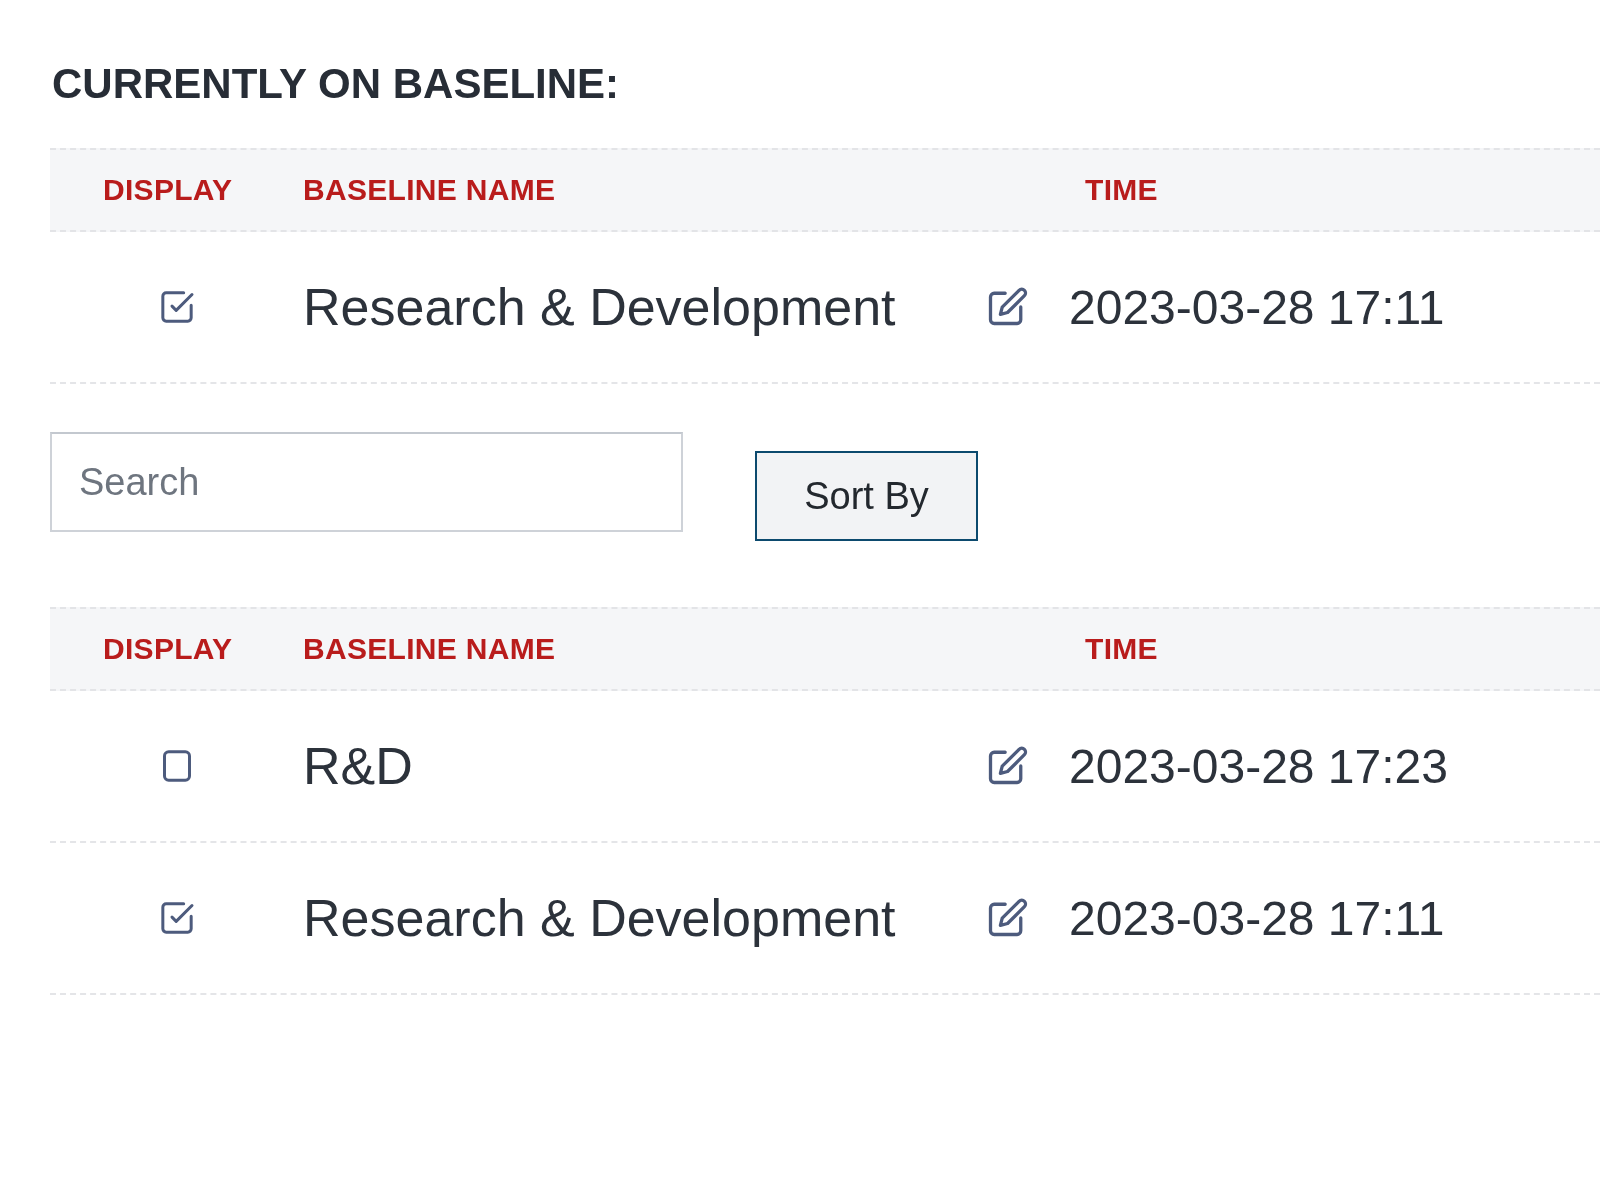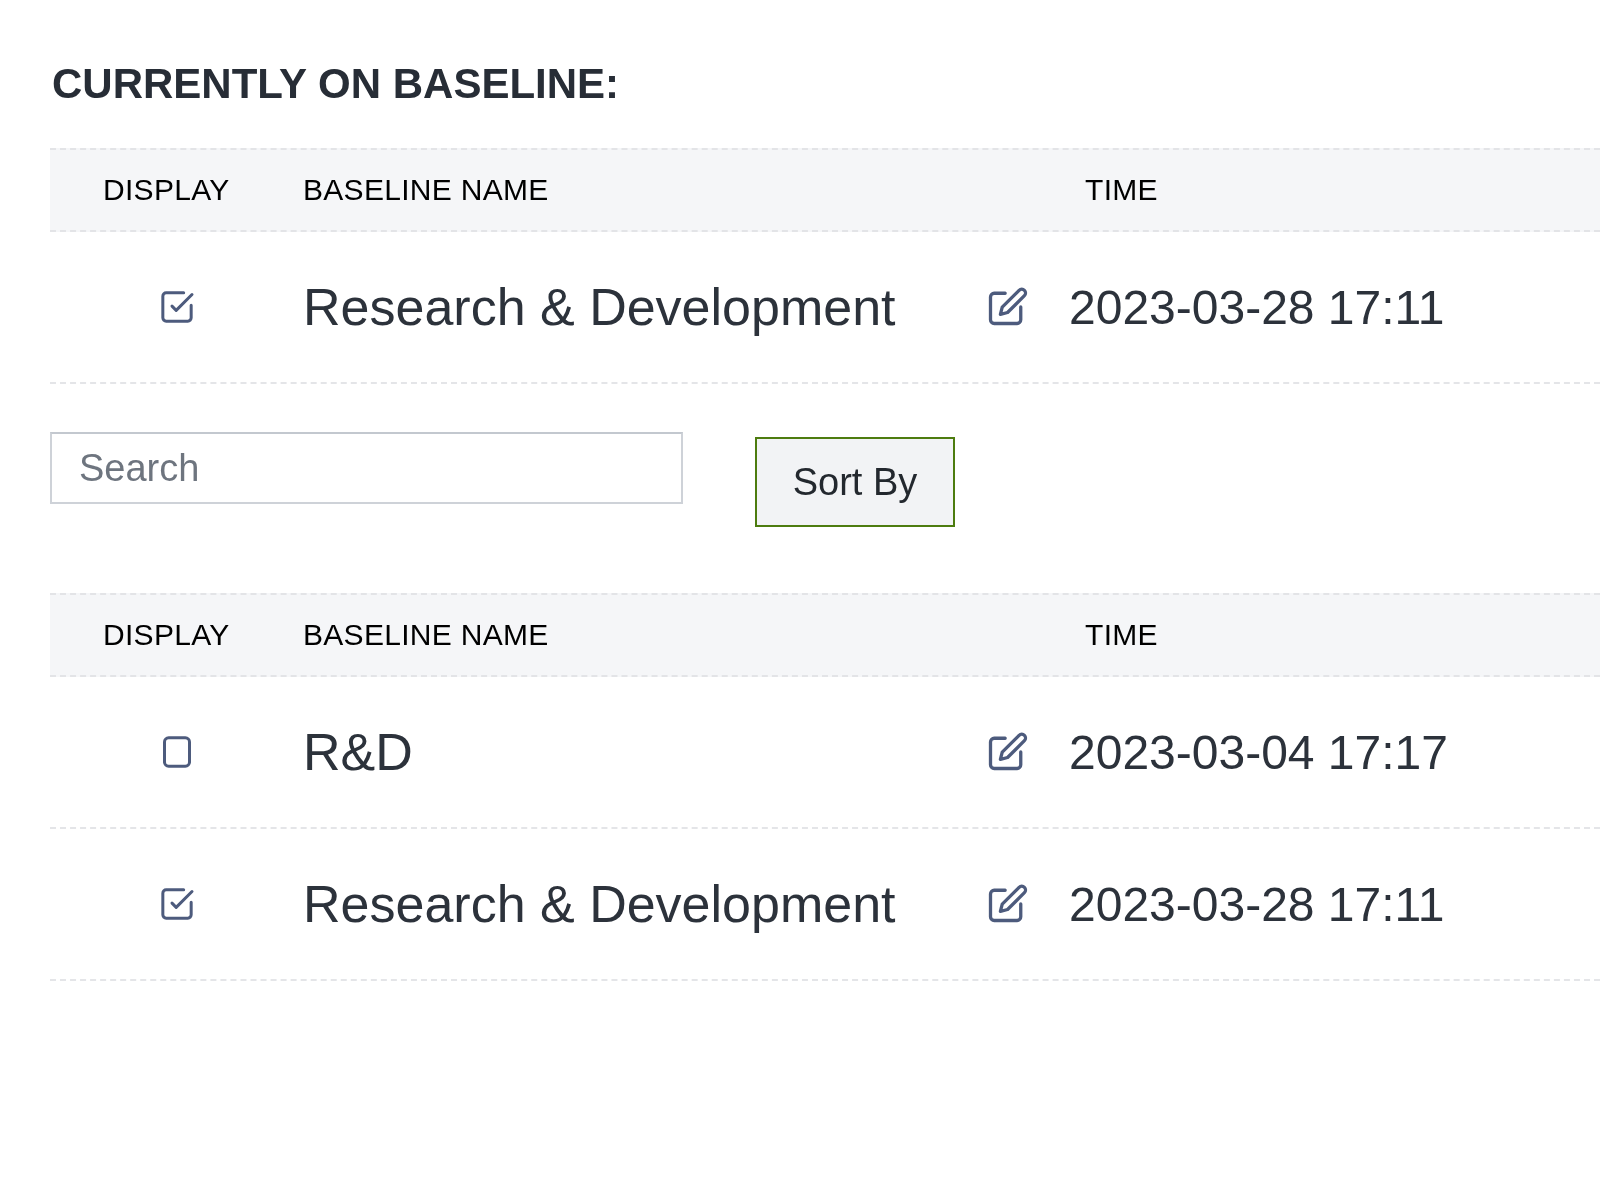--- a/index.html
+++ b/index.html
@@ -30,22 +30,22 @@
     display: grid;
     grid-template-columns: 253px 682px 84px 1fr;
     align-items: center;
     height: 84px;
     background: #f5f6f8;
     border-top: 2px dashed #e3e4e7;
     border-bottom: 2px dashed #e3e4e7;
   }
   .th {
     font-size: 30px;
-    font-weight: 400;
-    color: #000000;
+    font-weight: 700;
+    color: #b91c1c;
     letter-spacing: 0.3px;
   }
   .th-display { padding-left: 53px; }
   .th-time { grid-column: 4; padding-left: 16px; }
 
   .row {
     display: grid;
     grid-template-columns: 253px 682px 84px 1fr;
     align-items: center;
     height: 152px;
@@ -84,38 +84,38 @@
   }
 
   .controls {
     margin: 48px 0 0 50px;
     display: flex;
     align-items: flex-start;
     gap: 72px;
   }
   .search-input {
     width: 633px;
-    height: 72px;
+    height: 100px;
     border: 2px solid #ced2d8;
     border-top-color: #c3c8cf;
     background: #ffffff;
     font-family: "Liberation Sans", sans-serif;
     font-size: 38px;
     color: #2c323b;
     padding: 0 0 0 27px;
     outline: none;
   }
   .search-input::placeholder { color: #6e757f; opacity: 1; }
 
   .sort-button {
-    width: 200px;
+    width: 223px;
     height: 90px;
-    margin-top: 5px;
+    margin-top: 19px;
     background: #f2f3f5;
-    border: 2px solid #4d7c0f;
+    border: 2px solid #0c4a6e;
     font-family: "Liberation Sans", sans-serif;
     font-size: 38px;
     color: #23282e;
     cursor: pointer;
   }
 </style>
 </head>
 <body>
 
 <svg width="0" height="0" style="position:absolute">
@@ -188,21 +188,21 @@
         </span>
       </div>
       <div class="cell-name">R&amp;D</div>
       <div class="cell-edit">
         <button class="edit-btn">
           <svg viewBox="0 0 24 24">
               <use href="#svg-edit"></use>
             </svg>
         </button>
       </div>
-      <div class="cell-time">2023-03-04 17:17</div>
+      <div class="cell-time">2023-03-28 17:23</div>
     </div>
 
     <div class="row">
       <div class="cell-display">
         <span class="checkbox checked">
           <svg class="icon-checked" viewBox="0 0 24 24">
               <use href="#svg-check-square"></use>
             </svg>
 
         </span>

